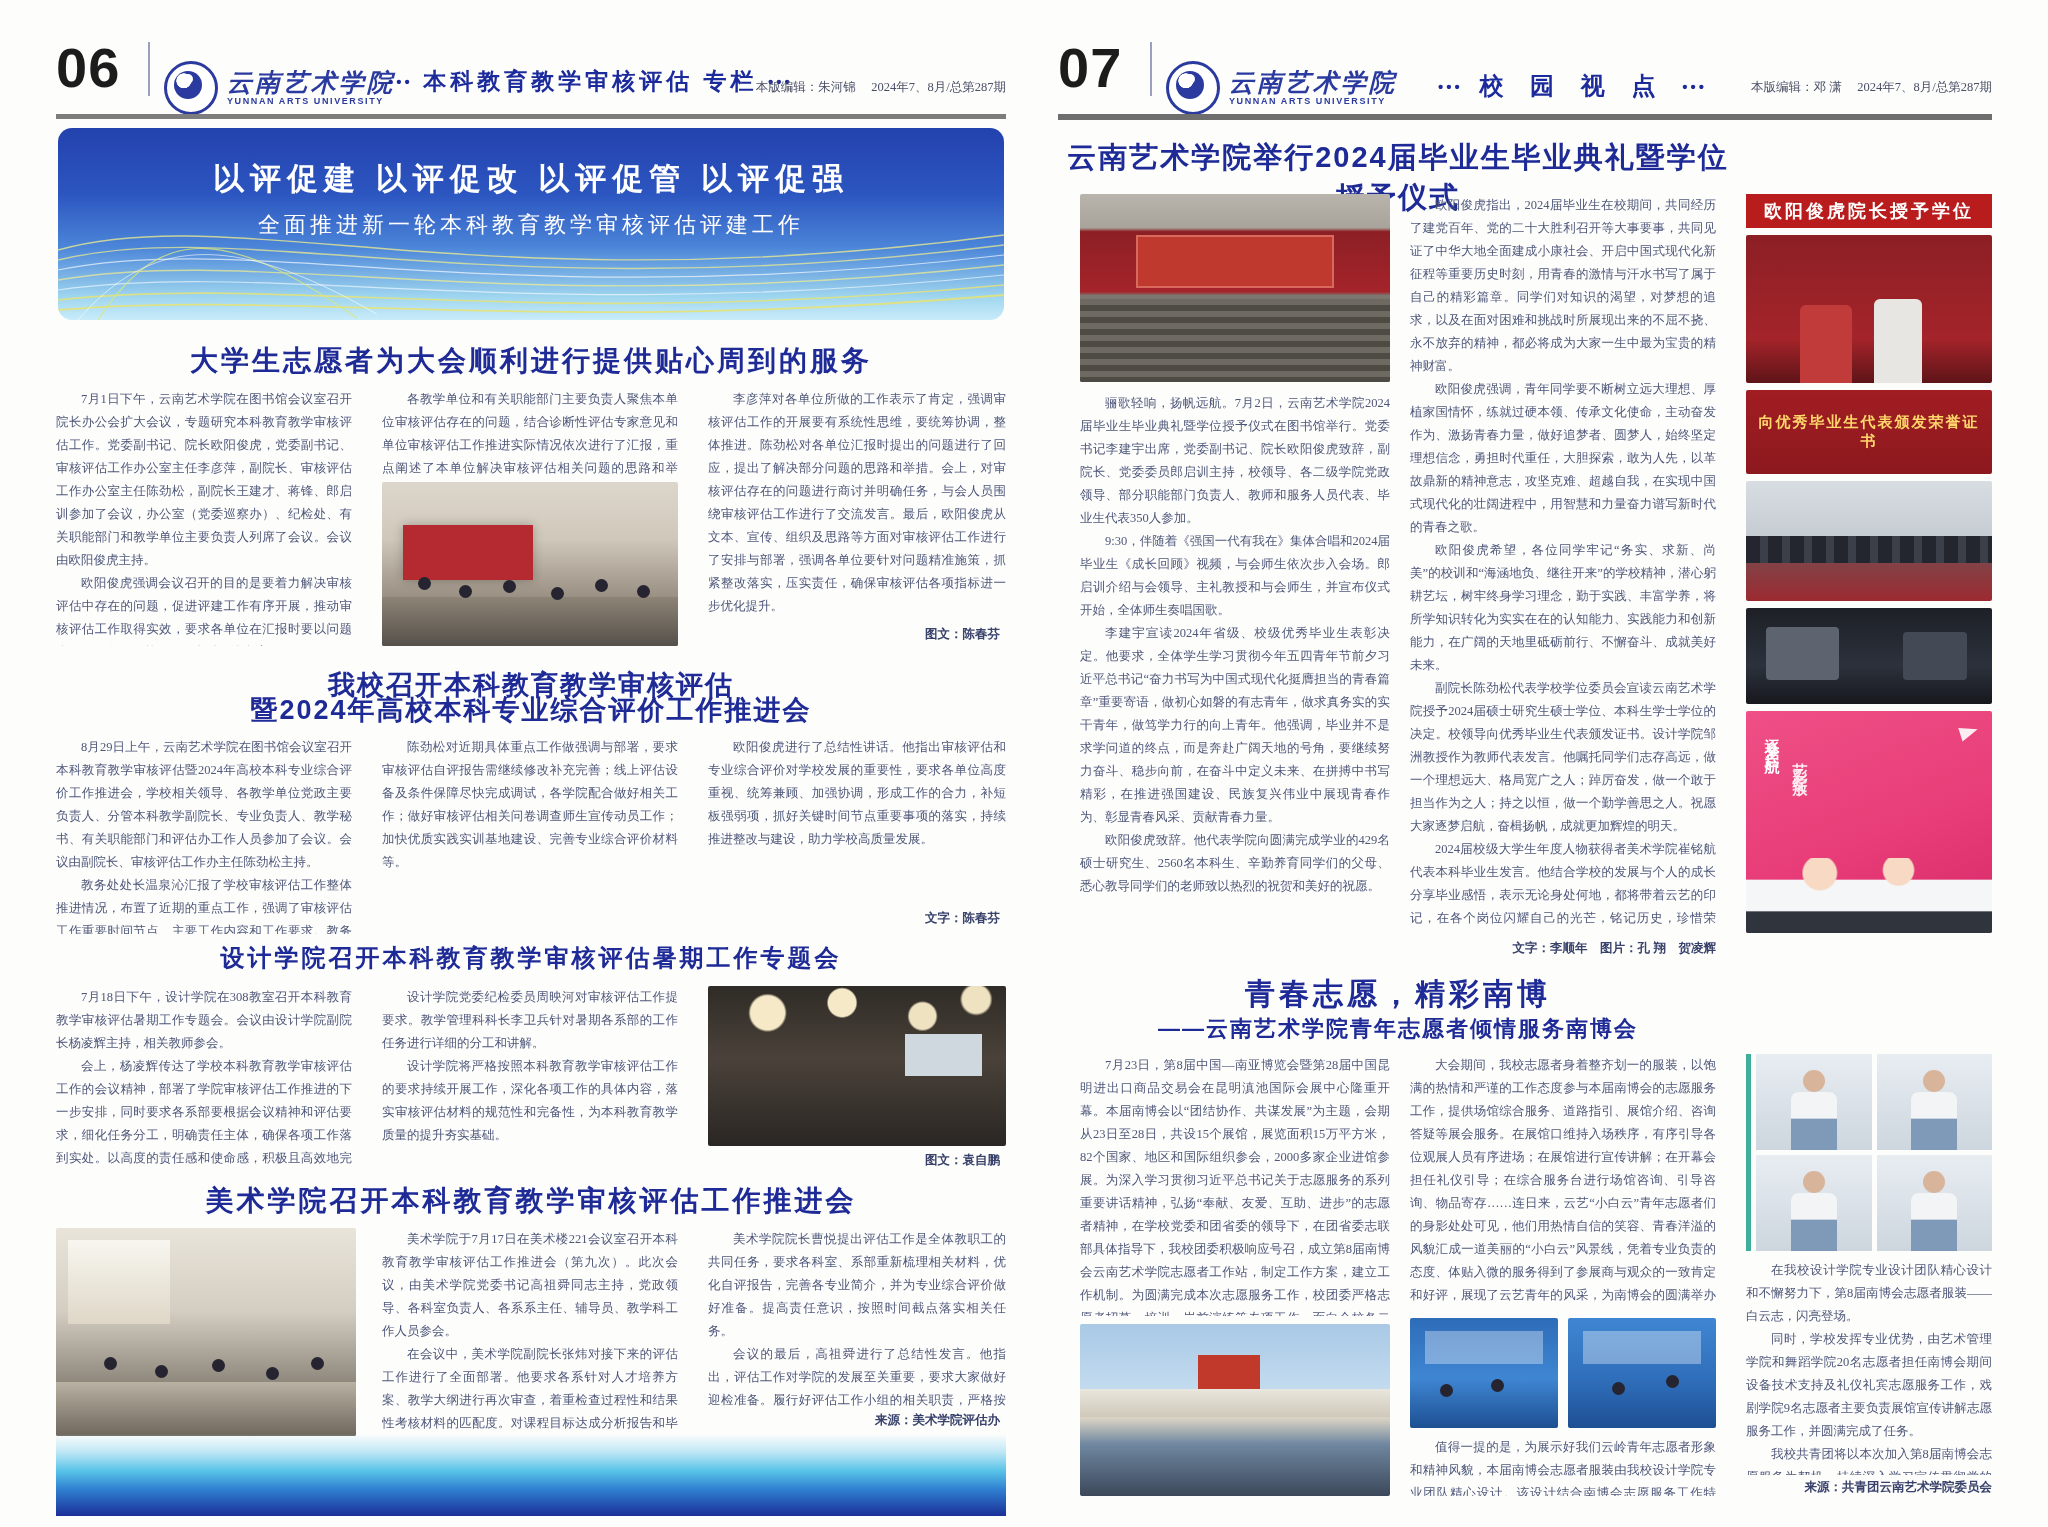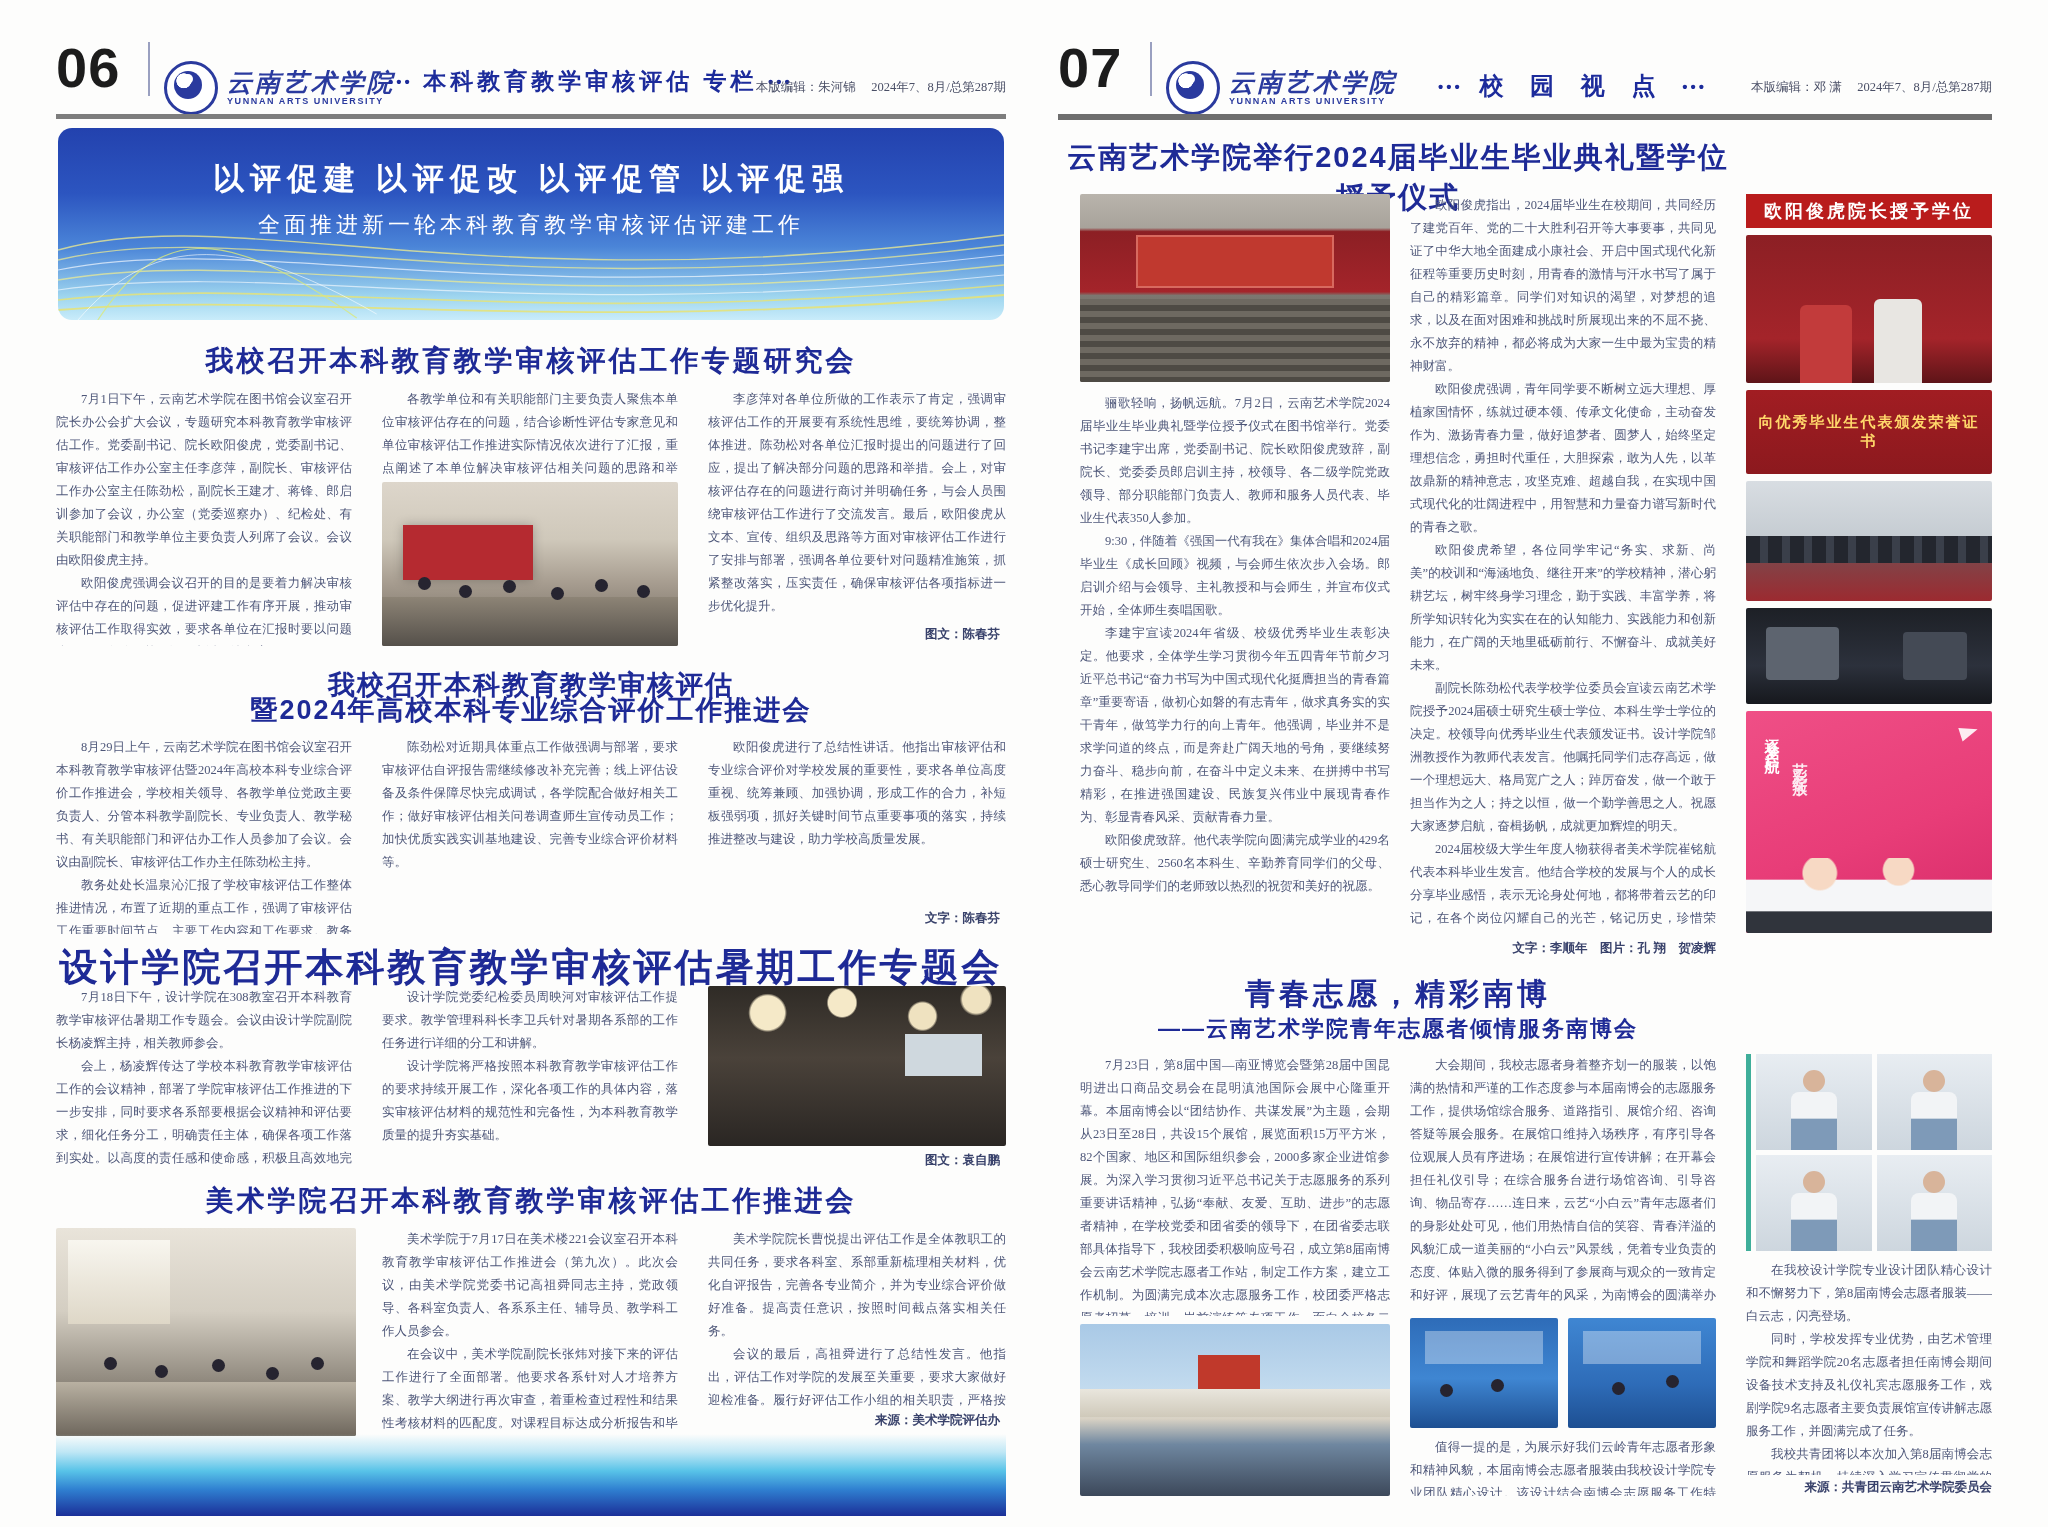--- a/index.html
+++ b/index.html
@@ -145,21 +145,21 @@
         <path d="M0,80 C220,50 460,115 950,65" stroke="#ffffff" stroke-width="1.2" fill="none" opacity="0.6"></path>
         <path d="M0,90 C230,65 470,120 950,75" stroke="#e8e372" stroke-width="1.6" fill="none" opacity="0.8"></path>
         <path d="M0,100 C240,80 480,125 950,85" stroke="#e8e372" stroke-width="1.8" fill="none" opacity="0.85"></path>
         <path d="M40,110 C100,20 160,10 300,108" stroke="#d9e87a" stroke-width="1.2" fill="none" opacity="0.8"></path>
         <path d="M20,110 C90,30 170,18 320,104" stroke="#ffffff" stroke-width="1" fill="none" opacity="0.6"></path>
       </svg>
       <div class="b1">以评促建  以评促改  以评促管  以评促强</div>
       <div class="b2">全面推进新一轮本科教育教学审核评估评建工作</div>
     </div>
 
-    <div class="atitle" style="top:306px;font-size:28px;letter-spacing:3px;">我校召开本科教育教学审核评估工作专题研究会</div>
+    <div class="atitle" style="top:306px;font-size:28px;letter-spacing:3px;">大学生志愿者为大会顺利进行提供贴心周到的服务</div>
     <div class="col" style="left:0;top:352px;width:296px;height:258px;">
       <p>7月1日下午，云南艺术学院在图书馆会议室召开院长办公会扩大会议，专题研究本科教育教学审核评估工作。党委副书记、院长欧阳俊虎，党委副书记、审核评估工作办公室主任李彦萍，副院长、审核评估工作办公室主任陈劲松，副院长王建才、蒋锋、郎启训参加了会议，办公室（党委巡察办）、纪检处、有关职能部门和教学单位主要负责人列席了会议。会议由欧阳俊虎主持。</p>
       <p>欧阳俊虎强调会议召开的目的是要着力解决审核评估中存在的问题，促进评建工作有序开展，推动审核评估工作取得实效，要求各单位在汇报时要以问题为导向，学校将基于问题商讨解决方案。</p>
     </div>
     <div class="col" style="left:326px;top:352px;width:296px;height:258px;">
       <p>各教学单位和有关职能部门主要负责人聚焦本单位审核评估存在的问题，结合诊断性评估专家意见和单位审核评估工作推进实际情况依次进行了汇报，重点阐述了本单位解决审核评估相关问题的思路和举措，提出需学校层面协调解决的事项，并提了一些促进审核评估工作的建议和意见。</p>
     </div>
     <div class="ph ph-a1" style="left:326px;top:446px;width:296px;height:164px;">
       <div class="scr"></div>
       <div class="tbl"></div>
@@ -185,21 +185,21 @@
       <p>教务处处长温泉沁汇报了学校审核评估工作整体推进情况，布置了近期的重点工作，强调了审核评估工作重要时间节点、主要工作内容和工作要求。教务处副处长罗宇佳就2024年度学校本科专业综合评价相关重点事项和重要数据进行了详细解读与说明，做了相关工作安排。学生处处长黄涛、副处长邵请友汇报了学校学业导师队伍建设、各学院学业导师比例及达标情况。</p>
     </div>
     <div class="col" style="left:326px;top:700px;width:296px;height:198px;">
       <p>陈劲松对近期具体重点工作做强调与部署，要求审核评估自评报告需继续修改补充完善；线上评估设备及条件保障尽快完成调试，各学院配合做好相关工作；做好审核评估相关问卷调查师生宣传动员工作；加快优质实践实训基地建设、完善专业综合评价材料等。</p>
     </div>
     <div class="col" style="left:652px;top:700px;width:298px;height:172px;">
       <p>欧阳俊虎进行了总结性讲话。他指出审核评估和专业综合评价对学校发展的重要性，要求各单位高度重视、统筹兼顾、加强协调，形成工作的合力，补短板强弱项，抓好关键时间节点重要事项的落实，持续推进整改与建设，助力学校高质量发展。</p>
     </div>
     <div class="cap capabs" style="right:6px;top:874px;">文字：陈春芬</div>
 
-    <div class="atitle" style="top:906px;font-size:38px;letter-spacing:3px;font-family:Liberation Mono, monospace;">设计学院召开本科教育教学审核评估暑期工作专题会</div>
+    <div class="atitle" style="top:906px;font-size:24px;letter-spacing:3px;font-family:Liberation Mono, monospace;">设计学院召开本科教育教学审核评估暑期工作专题会</div>
     <div class="col" style="left:0;top:950px;width:296px;height:178px;">
       <p>7月18日下午，设计学院在308教室召开本科教育教学审核评估暑期工作专题会。会议由设计学院副院长杨凌辉主持，相关教师参会。</p>
       <p>会上，杨凌辉传达了学校本科教育教学审核评估工作的会议精神，部署了学院审核评估工作推进的下一步安排，同时要求各系部要根据会议精神和评估要求，细化任务分工，明确责任主体，确保各项工作落到实处。以高度的责任感和使命感，积极且高效地完成暑期期间所承担的各项工作，推动我院本科教育教学质量的全面提升。</p>
     </div>
     <div class="col" style="left:326px;top:950px;width:296px;height:178px;">
       <p>设计学院党委纪检委员周映河对审核评估工作提要求。教学管理科科长李卫兵针对暑期各系部的工作任务进行详细的分工和讲解。</p>
       <p>设计学院将严格按照本科教育教学审核评估工作的要求持续开展工作，深化各项工作的具体内容，落实审核评估材料的规范性和完备性，为本科教育教学质量的提升夯实基础。</p>
     </div>
     <div class="ph ph-a3" style="left:652px;top:950px;width:298px;height:160px;">
       <div class="lt"></div>

